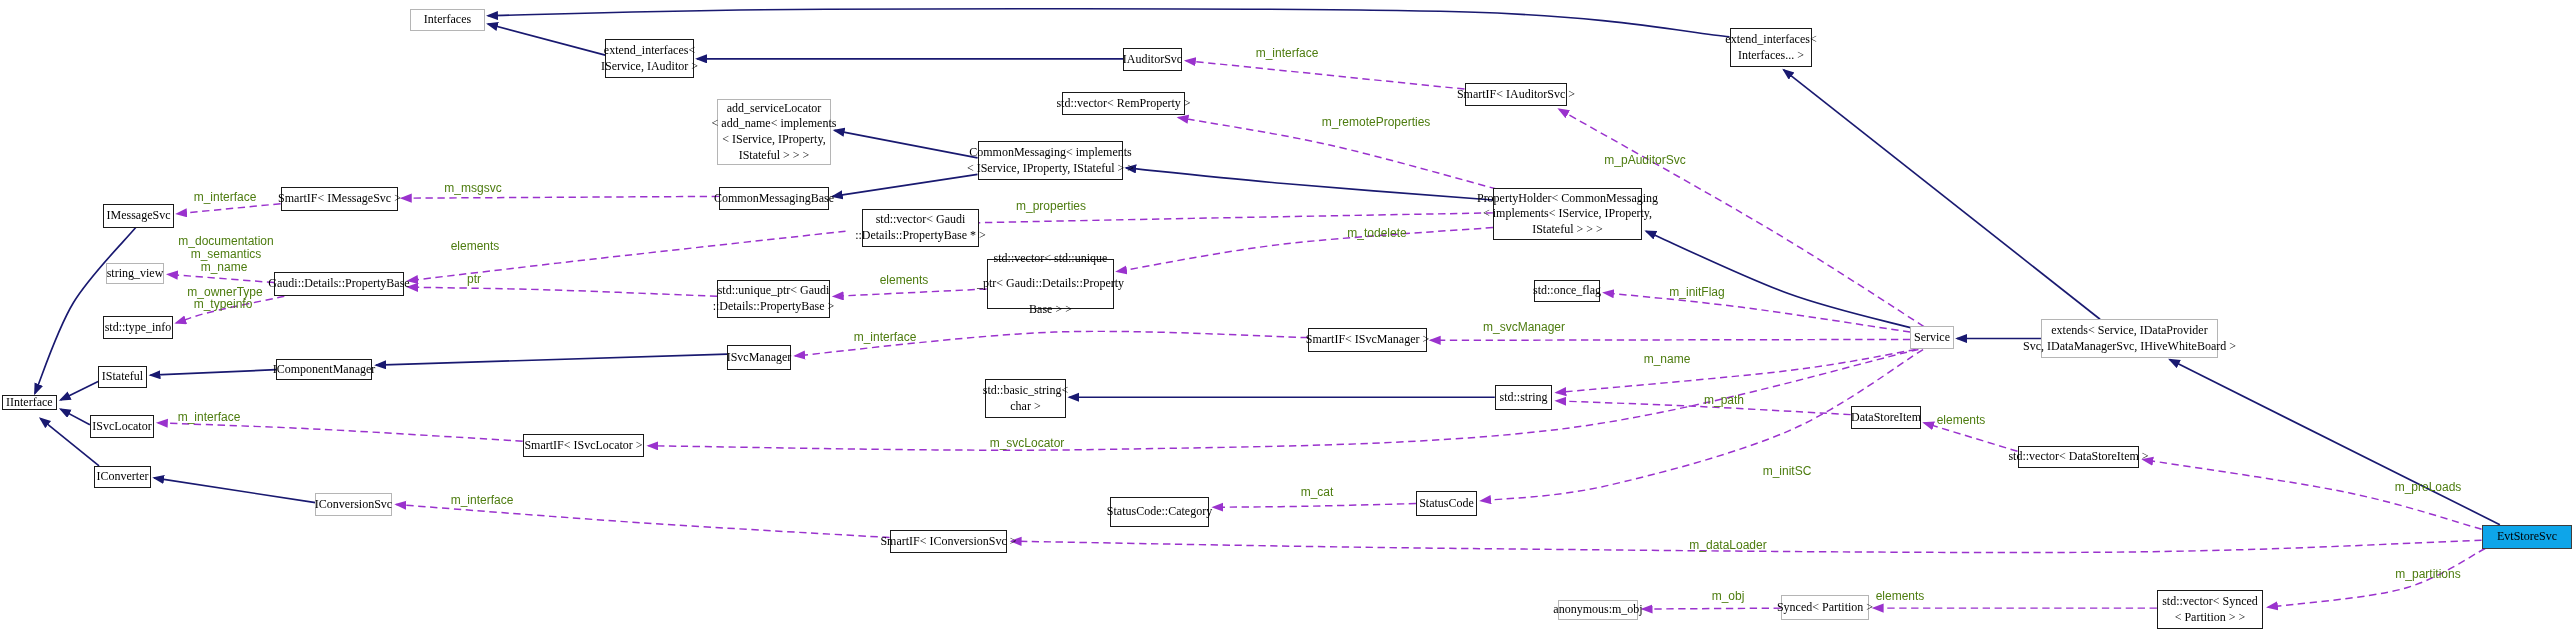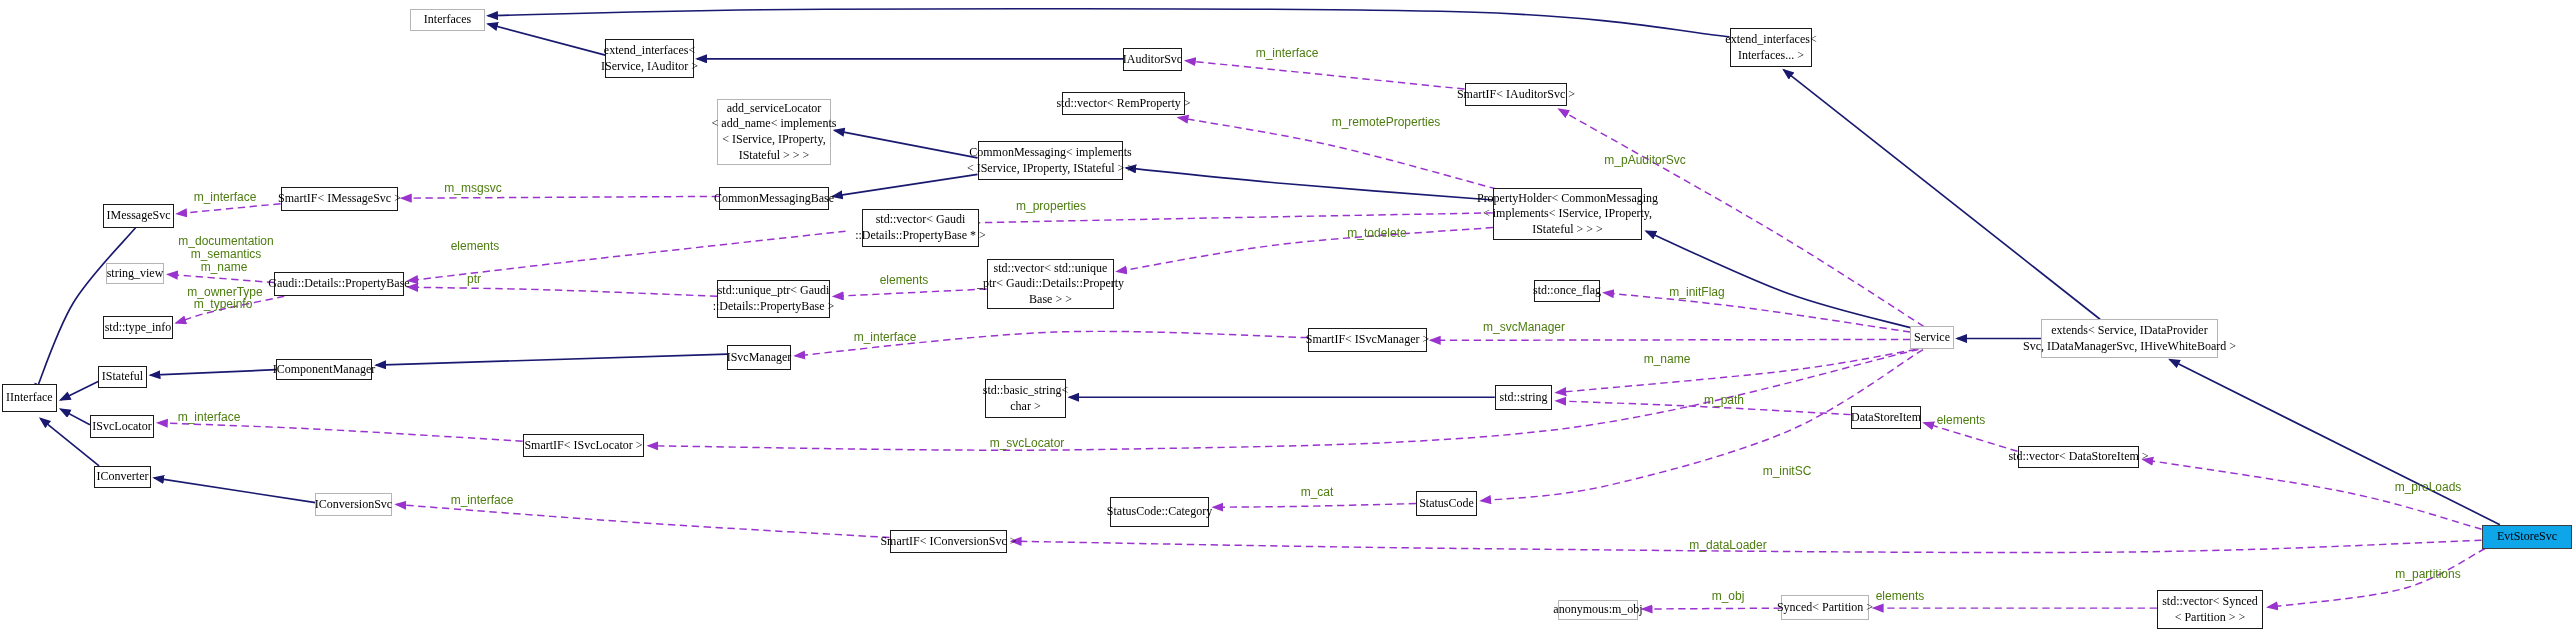--- a/index.html
+++ b/index.html
@@ -125,21 +125,21 @@
       <div class="node light" style="left: 106px; top: 263px; width: 58px; height: 21px;">
         <div>string_view</div>
       </div>
       <div class="node bold" style="left: 274px; top: 272px; width: 130px; height: 24px;">
         <div>Gaudi::Details::PropertyBase</div>
       </div>
       <div class="node bold" style="left: 846px; top: 209px; width: 117px; height: 38px; margin-left: 16px;">
         <div>std::vector&lt; Gaudi</div>
         <div>::Details::PropertyBase * &gt;</div>
       </div>
-      <div class="node bold" style="left: 987px; top: 259px; width: 127px; height: 50px;">
+      <div class="node bold" style="left: 987px; top: 259px; width: 127px; height: 50px; gap: 10px;">
         <div>std::vector&lt; std::unique</div>
         <div>_ptr&lt; Gaudi::Details::Property</div>
         <div>Base &gt; &gt;</div>
       </div>
       <div class="node bold" style="left: 103px; top: 316px; width: 70px; height: 23px;">
         <div>std::type_info</div>
       </div>
       <div class="node bold" style="left: 717px; top: 280px; width: 113px; height: 38px;">
         <div>std::unique_ptr&lt; Gaudi</div>
         <div>::Details::PropertyBase &gt;</div>
@@ -147,21 +147,21 @@
       <div class="node bold" style="left: 1534px; top: 280px; width: 66px; height: 22px;">
         <div>std::once_flag</div>
       </div>
       <div class="node light" style="left: 1910px; top: 326px; width: 44px; height: 23px;">
         <div>Service</div>
       </div>
       <div class="node light" style="left: 2041px; top: 319px; width: 177px; height: 39px;">
         <div>extends&lt; Service, IDataProvider</div>
         <div>Svc, IDataManagerSvc, IHiveWhiteBoard &gt;</div>
       </div>
-      <div class="node bold" style="left: 1.8px; top: 384px; width: 55px; height: 28px;">
+      <div class="node bold" style="left: 1.8px; top: 395px; width: 55px; height: 15px;">
         <div>IInterface</div>
       </div>
       <div class="node bold" style="left: 98px; top: 366px; width: 49px; height: 22px;">
         <div>IStateful</div>
       </div>
       <div class="node bold" style="left: 276px; top: 359px; width: 96px; height: 21px;">
         <div>IComponentManager</div>
       </div>
       <div class="node bold" style="left: 727px; top: 345px; width: 64px; height: 25px;">
         <div>ISvcManager</div>
@@ -212,21 +212,21 @@
       <div class="node light" style="left: 1781px; top: 595px; width: 88px; height: 25px;">
         <div>Synced&lt; Partition &gt;</div>
       </div>
       <div class="node bold" style="left: 2157px; top: 590px; width: 106px; height: 39px;">
         <div>std::vector&lt; Synced</div>
         <div>&lt; Partition &gt; &gt;</div>
       </div>
     </div>
   <div id="labels-layer">
       <div class="edge-label" style="left: 1287px; top: 53px;">m_interface</div>
-      <div class="edge-label" style="left: 1376px; top: 122px; margin-left: 10px;">m_remoteProperties</div>
+      <div class="edge-label" style="left: 1376px; top: 122px;">m_remoteProperties</div>
       <div class="edge-label" style="left: 1645px; top: 160px;">m_pAuditorSvc</div>
       <div class="edge-label" style="left: 473px; top: 188px;">m_msgsvc</div>
       <div class="edge-label" style="left: 225px; top: 197px;">m_interface</div>
       <div class="edge-label" style="left: 226px; top: 241px;">m_documentation</div>
       <div class="edge-label" style="left: 226px; top: 254px;">m_semantics</div>
       <div class="edge-label" style="left: 224px; top: 267px;">m_name</div>
       <div class="edge-label" style="left: 225px; top: 292px;">m_ownerType</div>
       <div class="edge-label" style="left: 223px; top: 304px;">m_typeinfo</div>
       <div class="edge-label" style="left: 475px; top: 246px;">elements</div>
       <div class="edge-label" style="left: 474px; top: 279px;">ptr</div>

